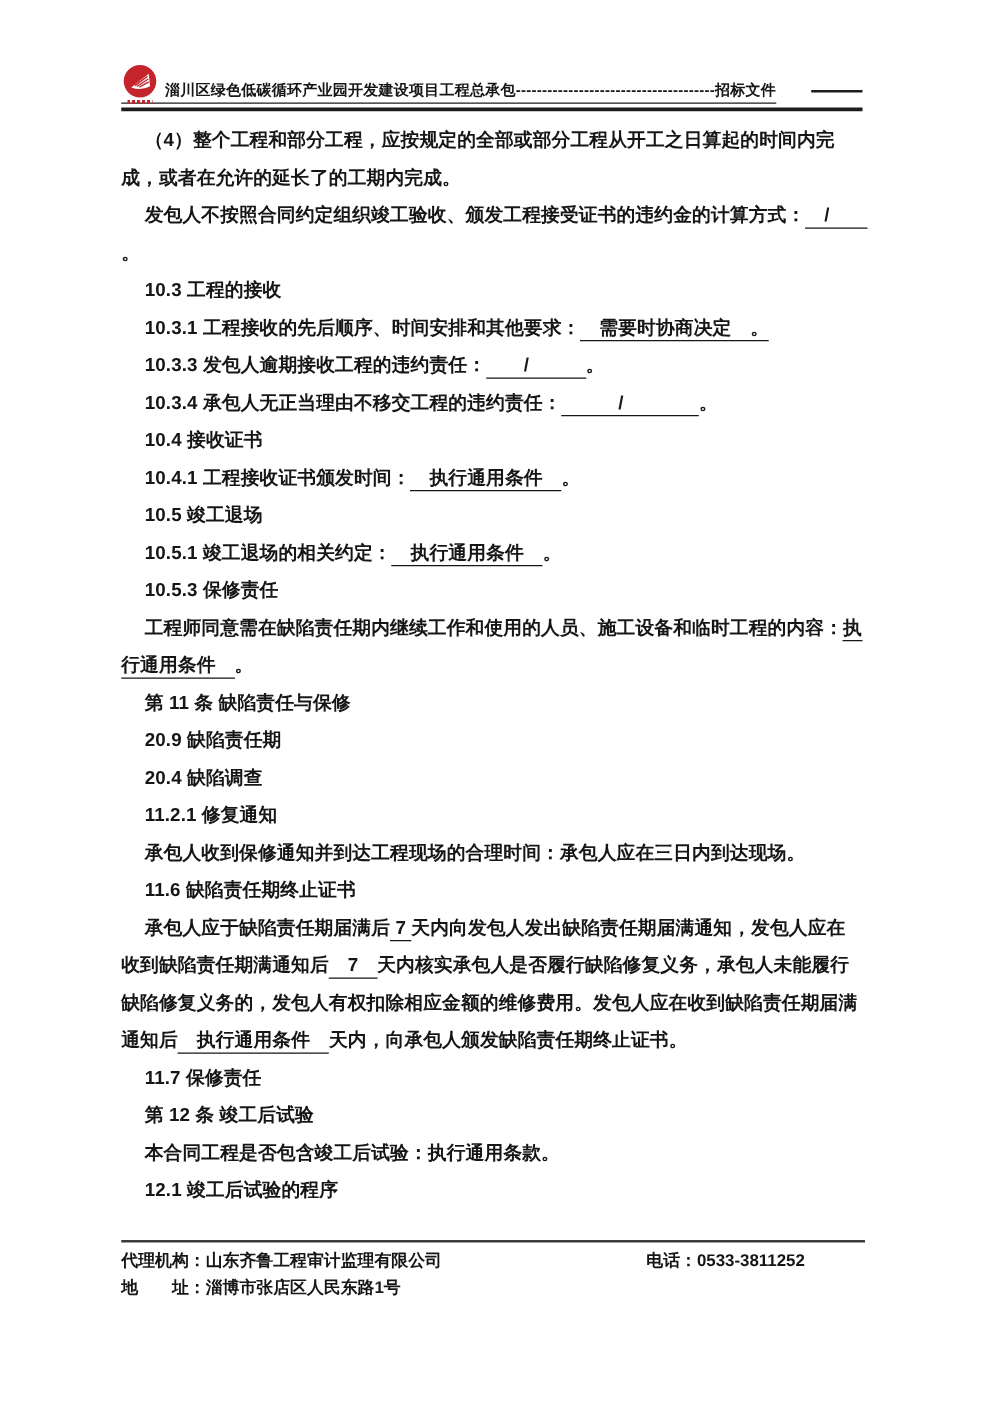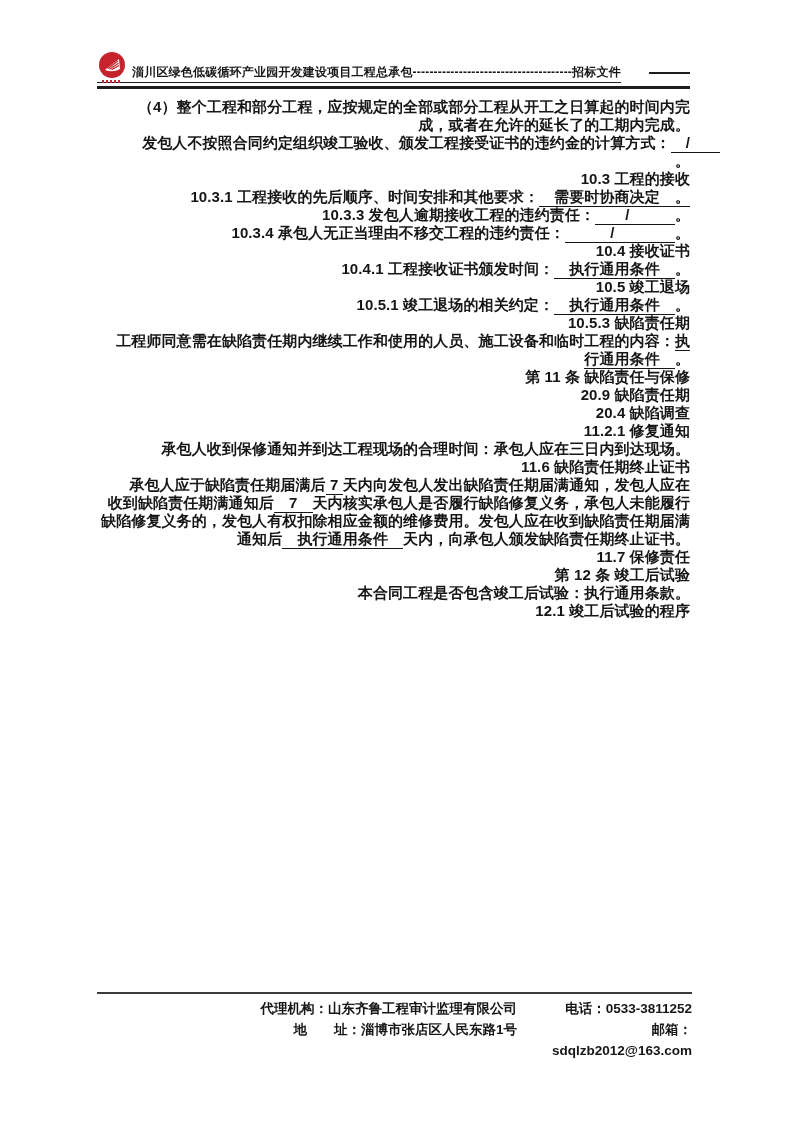--- a/index.html
+++ b/index.html
@@ -6,21 +6,20 @@
   .page {
     position: relative;
     width: 793px;
     height: 1121px;
     background: #ffffff;
     box-sizing: border-box;
     padding: 48px 103px 0 97px;
     font-family: "Liberation Sans", "DejaVu Sans", sans-serif;
     color: #161616;
     overflow: hidden;
-    text-align: right;
   }
 
   
   .header-top {
     display: flex;
     justify-content: space-between;
     align-items: flex-end;
   }
   .title-wrap {
     display: inline-flex;
@@ -54,21 +53,21 @@
     margin-left: 28px;
   }
   .header-rule { height: 2.5px; background: #1d1d1d; margin-top: 3px; }
 
   
   main { padding-top: 9px; }
   .para {
     margin: 0;
     font-size: 15px;
     font-weight: 700;
-    line-height: 18px;
+    line-height: 30px;
     text-indent: 1.25em;
     white-space: pre-wrap;
     word-break: break-all;
     letter-spacing: 0.1px;
   }
   .blank {
     border-bottom: 1.5px solid #161616;
     padding-bottom: 1px;
   }
 
@@ -116,38 +115,37 @@
       <p class="para"><span>（4）整个工程和部分工程，应按规定的全部或部分工程从开工之日算起的时间内完成，或者在允许的延长了的工期内完成。</span></p>
       <p class="para"><span>发包人不按照合同约定组织竣工验收、颁发工程接受证书的违约金的计算方式：</span><span class="blank">　/　　</span><span>。</span></p>
       <p class="para"><span>10.3 工程的接收</span></p>
       <p class="para"><span>10.3.1 工程接收的先后顺序、时间安排和其他要求：</span><span class="blank">　需要时协商决定　。</span></p>
       <p class="para"><span>10.3.3 发包人逾期接收工程的违约责任：</span><span class="blank">　　/　　　</span><span>。</span></p>
       <p class="para"><span>10.3.4 承包人无正当理由不移交工程的违约责任：</span><span class="blank">　　　/　　　　</span><span>。</span></p>
       <p class="para"><span>10.4 接收证书</span></p>
       <p class="para"><span>10.4.1 工程接收证书颁发时间：</span><span class="blank">　执行通用条件　</span><span>。</span></p>
       <p class="para"><span>10.5 竣工退场</span></p>
       <p class="para"><span>10.5.1 竣工退场的相关约定：</span><span class="blank">　执行通用条件　</span><span>。</span></p>
-      <p class="para"><span>10.5.3 缺陷责任期</span></p>
+      <p class="para"><span>10.5.3 保修责任</span></p>
       <p class="para"><span>工程师同意需在缺陷责任期内继续工作和使用的人员、施工设备和临时工程的内容：</span><span class="blank">执行通用条件　</span><span>。</span></p>
       <p class="para"><span>第 11 条 缺陷责任与保修</span></p>
       <p class="para"><span>20.9 缺陷责任期</span></p>
       <p class="para"><span>20.4 缺陷调查</span></p>
       <p class="para"><span>11.2.1 修复通知</span></p>
       <p class="para"><span>承包人收到保修通知并到达工程现场的合理时间：承包人应在三日内到达现场。</span></p>
       <p class="para"><span>11.6 缺陷责任期终止证书</span></p>
       <p class="para"><span>承包人应于缺陷责任期届满后</span><span class="blank"> 7 </span><span>天内向发包人发出缺陷责任期届满通知，发包人应在收到缺陷责任期满通知后</span><span class="blank">　7　</span><span>天内核实承包人是否履行缺陷修复义务，承包人未能履行缺陷修复义务的，发包人有权扣除相应金额的维修费用。发包人应在收到缺陷责任期届满通知后</span><span class="blank">　执行通用条件　</span><span>天内，向承包人颁发缺陷责任期终止证书。</span></p>
       <p class="para"><span>11.7 保修责任</span></p>
       <p class="para"><span>第 12 条 竣工后试验</span></p>
       <p class="para"><span>本合同工程是否包含竣工后试验：执行通用条款。</span></p>
       <p class="para"><span>12.1 竣工后试验的程序</span></p>
     </main>
 
   <footer>
     <div class="footer-rule"></div>
     <div class="footer-grid">
       <div><span>代理机构：</span><span>山东齐鲁工程审计监理有限公司</span></div>
       <div><span>电话：</span><span>0533-3811252</span></div>
       <div><span>地　　址：</span><span>淄博市张店区人民东路1号</span></div>
-      <div><span>邮箱：</span><span>sdqlzb2012@163.com</span></div>
     </div>
   </footer>
 
 </div>
 
 </body></html>

